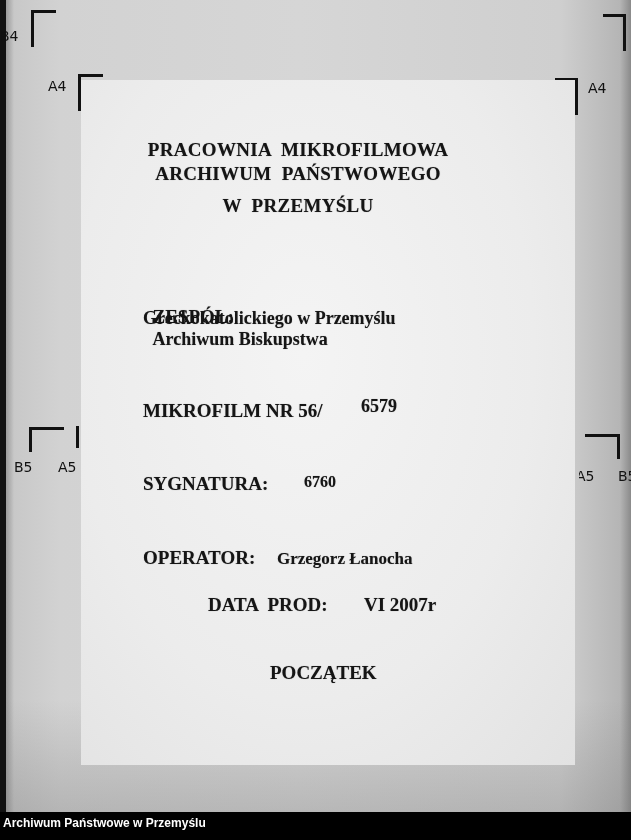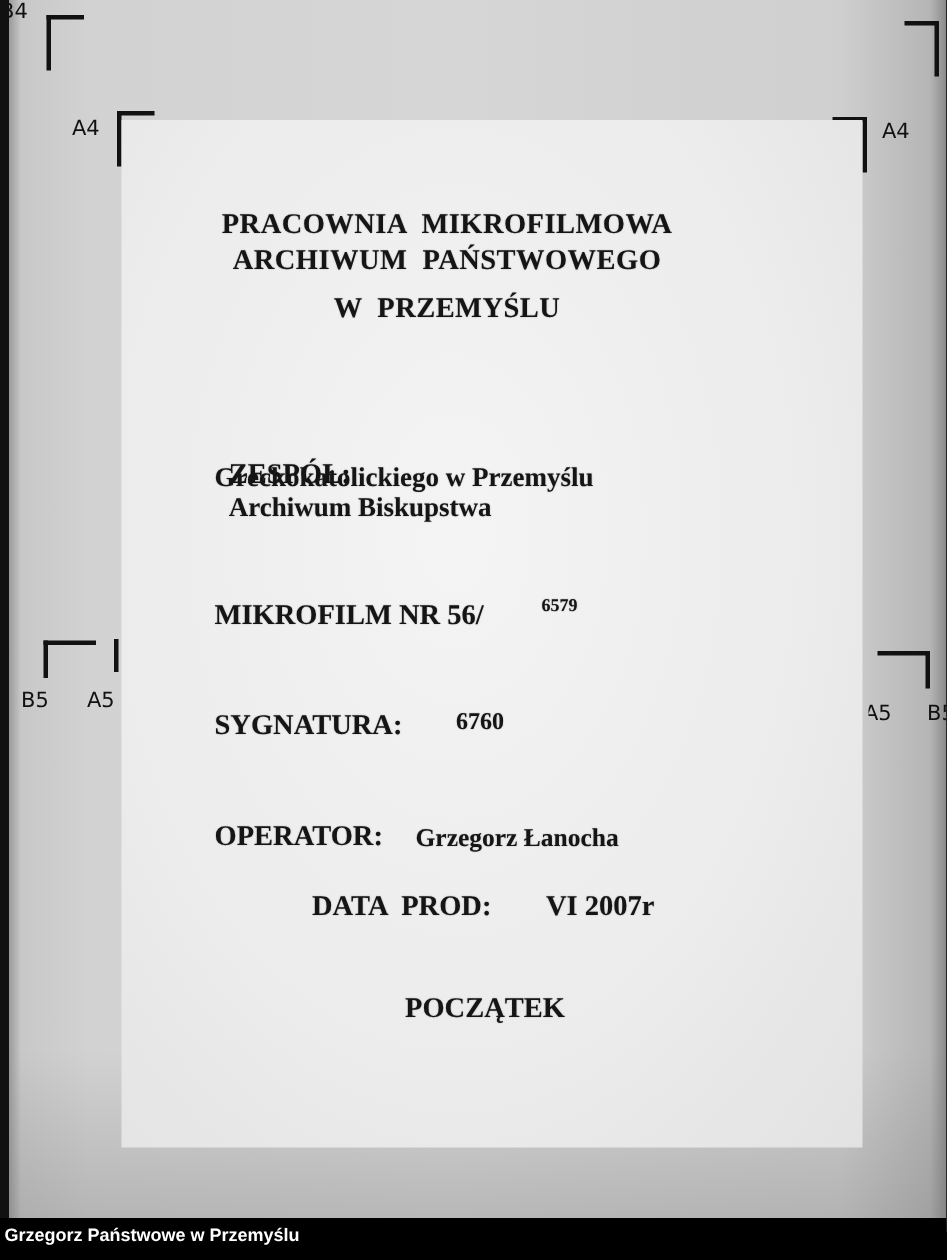--- a/index.html
+++ b/index.html
@@ -18,21 +18,21 @@
   .footer { position: absolute; left: 0; top: 812px; width: 631px; height: 28px; background: #000; }
   .footer span { position: absolute; left: 3px; top: 4px; color: #fff; font-family: "Liberation Sans", sans-serif; font-size: 12px; font-weight: bold; }
 </style>
 </head>
 <body>
 
 <div class="film"></div>
 <div class="film-bottom"></div>
 <div class="leftbar"></div>
 
-<span class="lbl" style="left:0px;top:0;">B4</span>
+<span class="lbl" style="left:0px;top:28px;">B4</span>
 <div class="mark" style="left:31px;top:10px;width:22px;height:34px;border-left-width:3px;border-top-width:3px;"></div>
 <div class="mark" style="left:603px;top:14px;width:20px;height:34px;border-right-width:3px;border-top-width:3px;"></div>
 
 <span class="lbl" style="left:48px;top:78px;">A4</span>
 <div class="mark" style="left:78px;top:74px;width:22px;height:34px;border-left-width:3px;border-top-width:3px;"></div>
 <div class="mark" style="left:555px;top:78px;width:20px;height:34px;border-right-width:3px;border-top-width:3px;"></div>
 <span class="lbl" style="left:588px;top:80px;">A4</span>
 
 <div class="mark" style="left:0px;top:430px;width:6px;height:0px;border-top-width:3px;"></div>
 <div class="mark" style="left:29px;top:427px;width:32px;height:22px;border-left-width:3px;border-top-width:3px;"></div>
@@ -49,28 +49,28 @@
 <div class="txt heading" style="top:162px;">ARCHIWUM  PAŃSTWOWEGO</div>
 <div class="txt heading" style="top:194px;">W  PRZEMYŚLU</div>
 
 <div class="txt" style="left:143px;top:284px;font-size:19px;">
   <span>ZESPÓŁ:</span>
   <span style="font-size:18px;">Archiwum Biskupstwa</span>
 </div>
 <div class="txt" style="left:143px;top:308px;font-size:18px;">Greckokatolickiego w Przemyślu</div>
 
 <div class="txt" style="left:143px;top:400px;font-size:19px;">MIKROFILM NR 56/</div>
-<div class="txt" style="left:361px;top:396px;font-size:12px;">6579</div>
+<div class="txt" style="left:361px;top:396px;font-size:18px;">6579</div>
 
 <div class="txt" style="left:143px;top:473px;font-size:19px;">SYGNATURA:</div>
 <div class="txt" style="left:304px;top:473px;font-size:16px;">6760</div>
 
 <div class="txt" style="left:143px;top:547px;font-size:19px;">OPERATOR:</div>
 <div class="txt" style="left:277px;top:549px;font-size:17px;">Grzegorz Łanocha</div>
 
 <div class="txt" style="left:208px;top:594px;font-size:19px;">DATA  PROD:</div>
 <div class="txt" style="left:364px;top:594px;font-size:19px;text-align:center;">VI 2007r</div>
 
 <div class="txt" style="left:270px;top:662px;font-size:19px;">POCZĄTEK</div>
 
 <div class="footer">
-  <span>Grzegorz Państwowe w Przemyślu</span>
+  <span>Archiwum Państwowe w Przemyślu</span>
 </div>
 
 </body></html>

